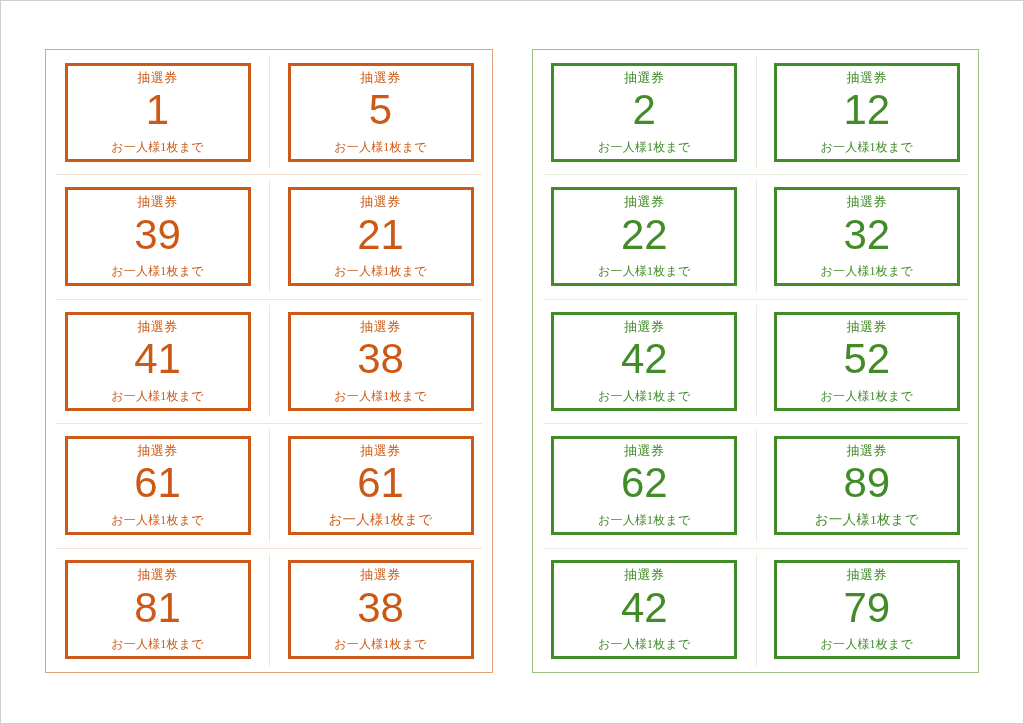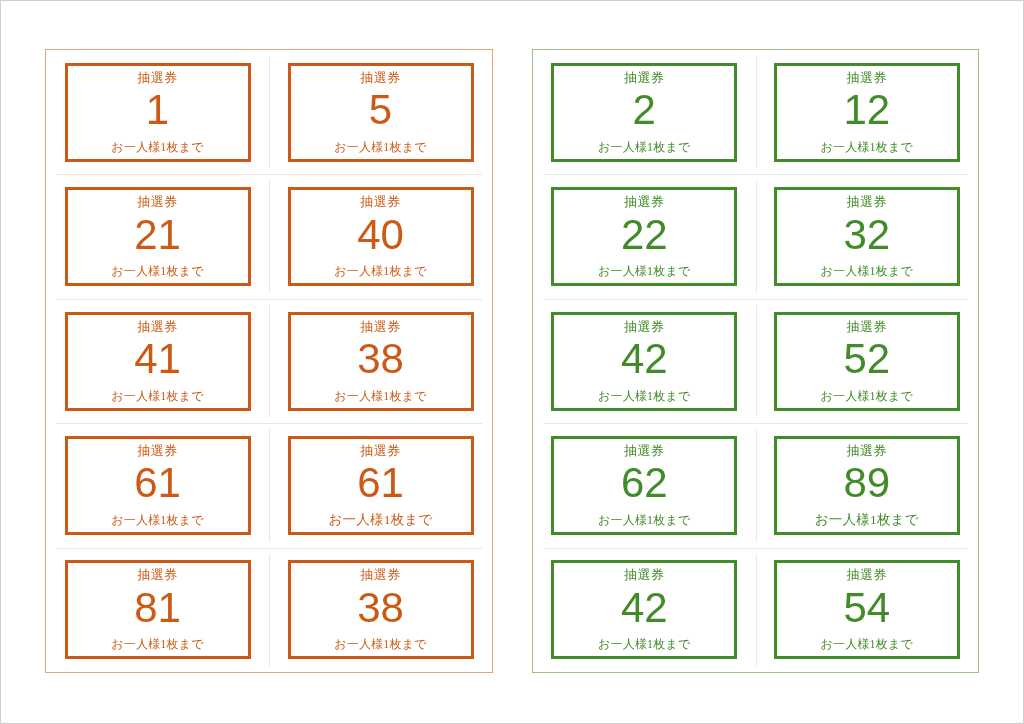--- a/index.html
+++ b/index.html
@@ -143,31 +143,31 @@
             <div class="ticket-title">抽選券</div>
             <div class="ticket-number">5</div>
             <div class="ticket-note">お一人様1枚まで</div>
           </div>
         </div>
       </div>
       <div class="ticket-row">
         <div class="ticket-cell">
           <div class="ticket">
             <div class="ticket-title">抽選券</div>
+            <div class="ticket-number">39</div>
+            <div class="ticket-note">お一人様1枚まで</div>
+          </div>
+        </div>
+        <div class="ticket-cell">
+          <div class="ticket">
+            <div class="ticket-title">抽選券</div>
             <div class="ticket-number">21</div>
             <div class="ticket-note">お一人様1枚まで</div>
           </div>
         </div>
-        <div class="ticket-cell">
-          <div class="ticket">
-            <div class="ticket-title">抽選券</div>
-            <div class="ticket-number">40</div>
-            <div class="ticket-note">お一人様1枚まで</div>
-          </div>
-        </div>
       </div>
       <div class="ticket-row">
         <div class="ticket-cell">
           <div class="ticket">
             <div class="ticket-title">抽選券</div>
             <div class="ticket-number">41</div>
             <div class="ticket-note">お一人様1枚まで</div>
           </div>
         </div>
         <div class="ticket-cell">
@@ -281,20 +281,20 @@
         <div class="ticket-cell">
           <div class="ticket">
             <div class="ticket-title">抽選券</div>
             <div class="ticket-number">42</div>
             <div class="ticket-note">お一人様1枚まで</div>
           </div>
         </div>
         <div class="ticket-cell">
           <div class="ticket">
             <div class="ticket-title">抽選券</div>
-            <div class="ticket-number">54</div>
+            <div class="ticket-number">79</div>
             <div class="ticket-note">お一人様1枚まで</div>
           </div>
         </div>
       </div>
     </div>
 
 </div>
 
 </body></html>

